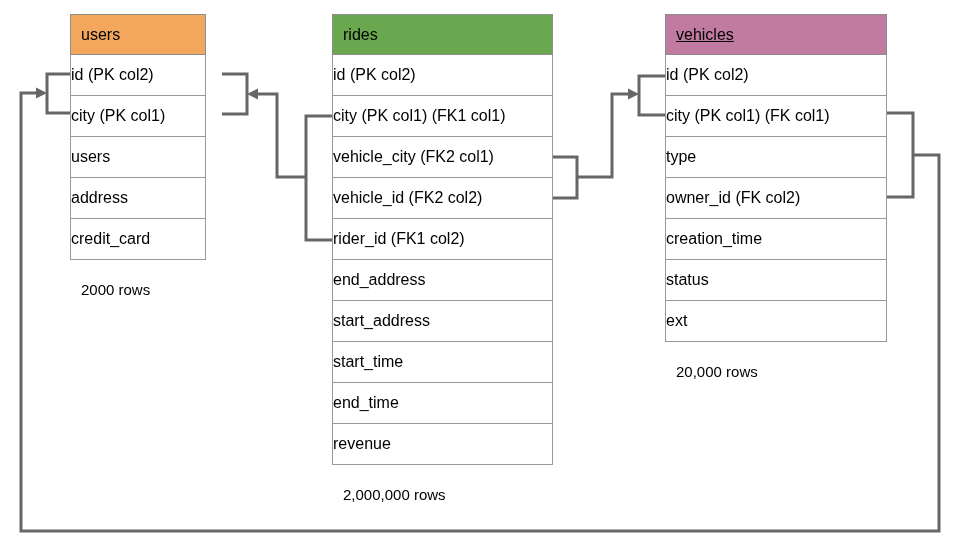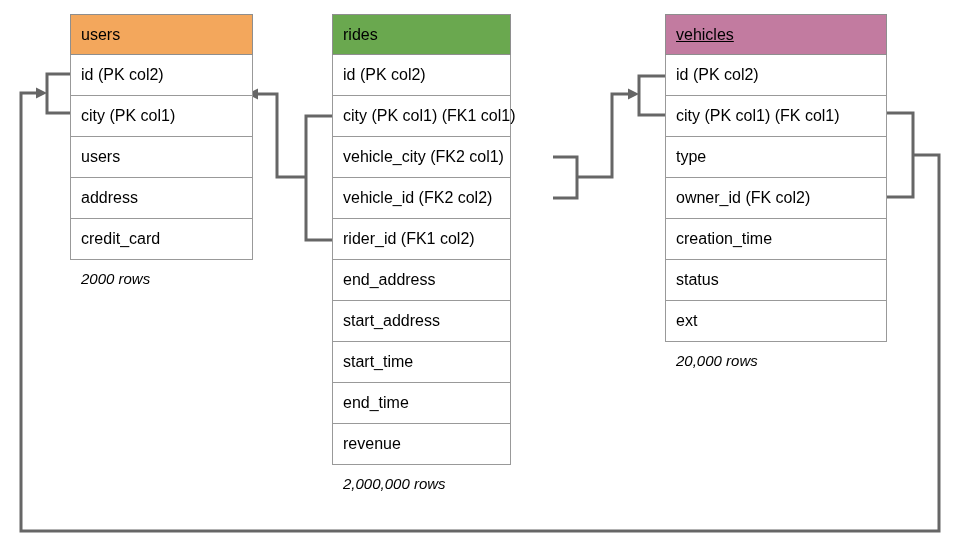--- a/index.html
+++ b/index.html
@@ -8,24 +8,24 @@
     font-family:"Liberation Sans",sans-serif;color:#000;overflow:hidden;
   }
   .wires{position:absolute;left:0;top:0;width:960px;height:540px;}
   .table{position:absolute;background:#ffffff;}
   .thead{
     box-sizing:border-box;height:41px;display:flex;align-items:center;
     padding-left:10px;font-size:16px;border:1px solid #8e8e8e;
   }
   .cell{
     box-sizing:border-box;height:41px;display:flex;align-items:center;
-    padding-left:10px;font-size:16px;border:1px solid #999;border-top:none;
+    font-size:16px;border:1px solid #999;border-top:none;
     background:#fff;white-space:nowrap;
   }
-  .caption{margin-top:10px;padding-left:11px;font-size:15px;font-style:italic;}
+  .caption{margin-top:21px;padding-left:11px;font-size:15px;}
 </style>
 </head>
 <body>
 
 <div class="canvas">
 
   <svg class="wires" width="960" height="540" viewBox="0 0 960 540">
     <g fill="none" stroke-width="3" stroke="#666666">
       <path d="M70 74 L47 74 L47 113 L70 113"></path>
       <path d="M38 93 L21 93 L21 531 L939 531 L939 155 L913 155"></path>
@@ -37,33 +37,33 @@
       <path d="M577 177 L612 177 L612 94 L630 94"></path>
       <path d="M665 76 L639 76 L639 115 L665 115"></path>
     </g>
     <g stroke="none" fill="#666666">
       <polygon points="47,93 36,87.5 36,98.5"></polygon>
       <polygon points="247,94 258,88.5 258,99.5"></polygon>
       <polygon points="639,94 628,88.5 628,99.5"></polygon>
     </g>
   </svg>
 
-  <div class="table" style="left:70px;top:14px;width:183px">
+  <div class="table" style="left:70px;top:14px;width:136px">
     <div class="thead" style="background-color: rgb(243, 167, 92);">users</div>
     <div>
         <div class="cell">id (PK col2)</div>
         <div class="cell">city (PK col1)</div>
         <div class="cell">users</div>
         <div class="cell">address</div>
         <div class="cell">credit_card</div>
       </div>
     <div class="caption">2000 rows</div>
   </div>
 
-  <div class="table" style="left:332px;top:14px;width:179px">
+  <div class="table" style="left:332px;top:14px;width:221px">
     <div class="thead" style="background-color: rgb(106, 168, 79);">rides</div>
     <div>
         <div class="cell">id (PK col2)</div>
         <div class="cell">city (PK col1) (FK1 col1)</div>
         <div class="cell">vehicle_city (FK2 col1)</div>
         <div class="cell">vehicle_id (FK2 col2)</div>
         <div class="cell">rider_id (FK1 col2)</div>
         <div class="cell">end_address</div>
         <div class="cell">start_address</div>
         <div class="cell">start_time</div>

